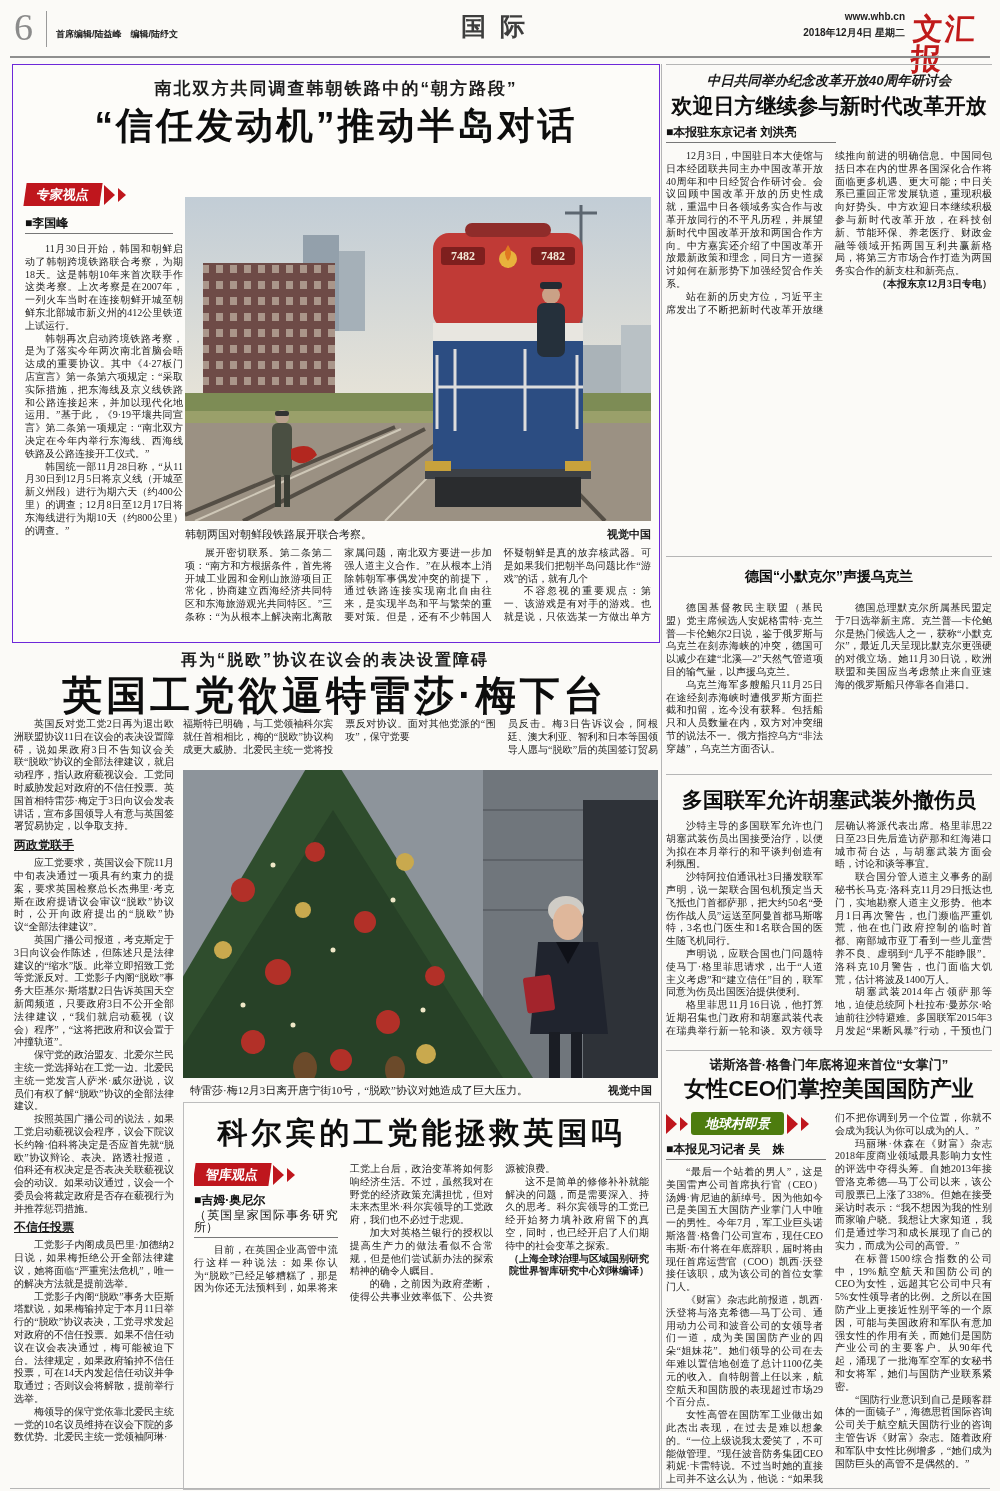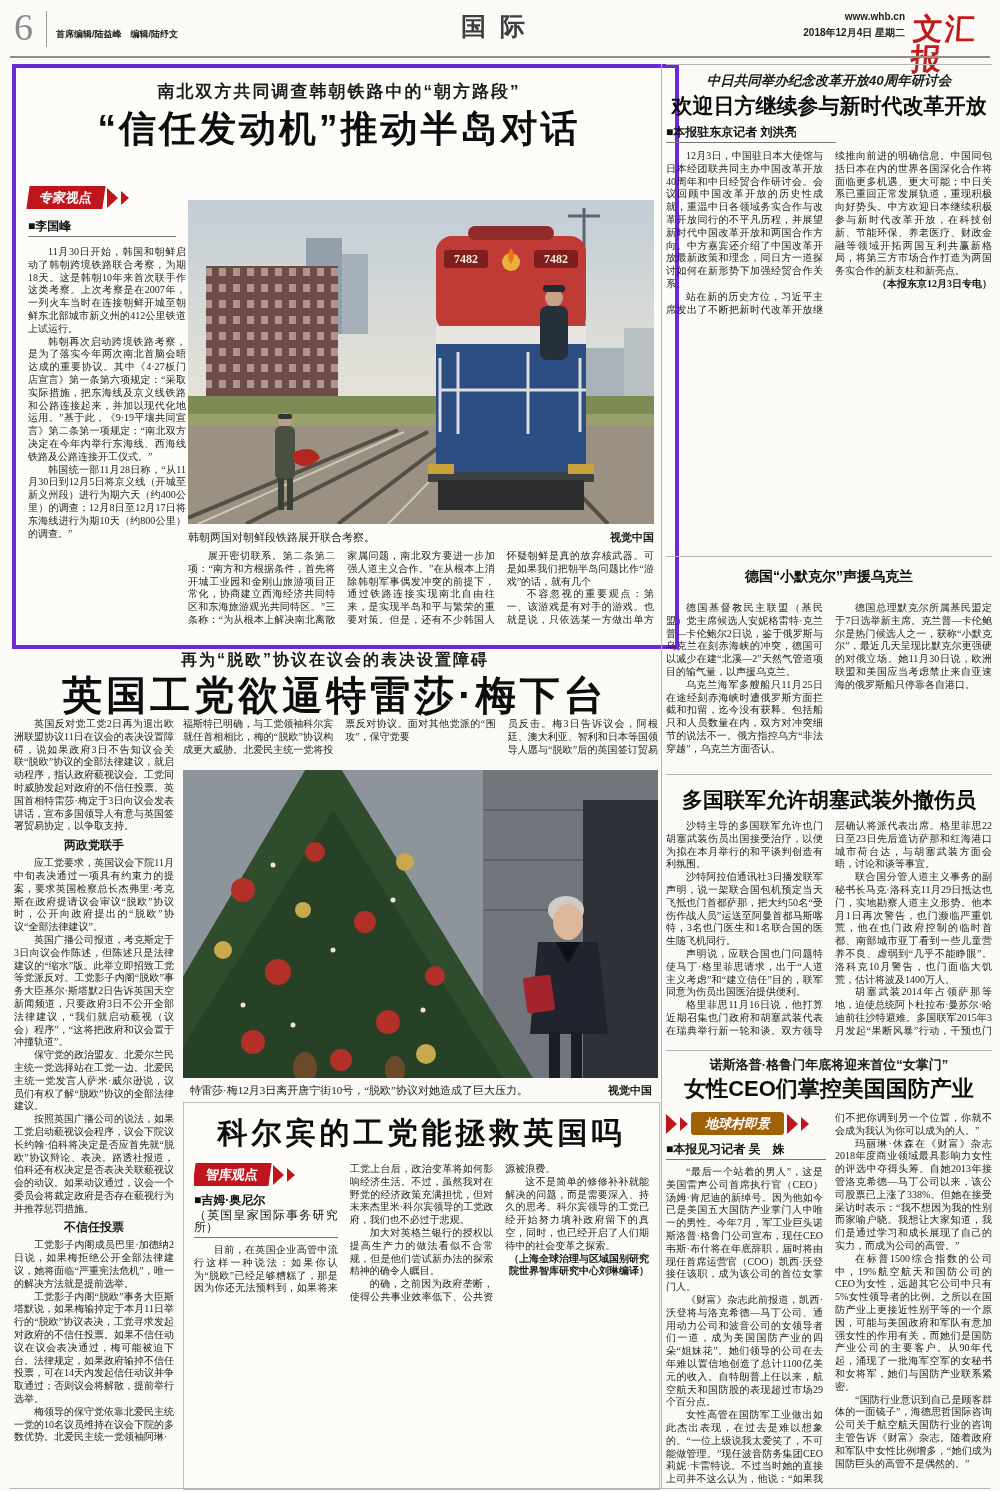--- a/index.html
+++ b/index.html
@@ -13,43 +13,43 @@
   .hdr-section{font:600 25px/1 "Liberation Sans",sans-serif;color:#3d3d3d;letter-spacing:14px;text-align:center;}
   .hdr-site,.hdr-date{font:700 10px/1.3 "Liberation Sans",sans-serif;color:#222;text-align:right;}
   .hdr-logo{font:900 30px/1 "Liberation Serif",serif;color:#c01a1a;letter-spacing:2px;transform:skewX(-4deg);}
   .rule{background:#8f8f8f;}
   .rule-light{background:#b5b5b5;}
   
   .kicker{font-family:"Liberation Sans",sans-serif;text-align:center;color:#1c1c1c;}
   .headline{font-family:"Liberation Sans","DejaVu Sans",sans-serif;font-weight:900;text-align:center;color:#0d0d0d;}
   .body-text{font-size:10px;line-height:12.8px;text-align:justify;color:#1b1b1b;overflow:hidden;}
   .para{margin:0;text-indent:2em;}
-  .subhead{font:700 12px/20px "Liberation Sans",sans-serif;text-align:center;text-indent:0;margin:2px 0;}
+  .subhead{font:700 12px/20px "Liberation Sans",sans-serif;text-align:left;text-indent:0;margin:2px 0;text-decoration:underline;}
   .signoff{font-weight:700;text-align:right;text-indent:0;margin:0;}
   .cols2{column-count:2;column-gap:12px;column-fill:auto;}
   .cols2b{column-count:2;column-gap:12px;column-fill:balance;}
   .cols3{column-count:3;column-gap:12px;column-fill:auto;}
   .cols3b{column-count:3;column-gap:12px;column-fill:balance;}
   .byline{font:700 12px/1 "Liberation Sans",sans-serif;color:#111;border-bottom:1px solid #777;
           padding-bottom:4px;margin-bottom:6px;}
   .byline-flow{break-inside:avoid;}
   
   .badge-wrap{display:flex;align-items:center;gap:3px;margin-bottom:8px;break-inside:avoid;}
   .badge{background:#bf161d;color:#fff;font:700 13px/1 "Liberation Sans",sans-serif;
          padding:5px 12px;transform:skewX(-8deg);white-space:nowrap;}
   .chev{width:0;height:0;border-top:10px solid transparent;border-bottom:10px solid transparent;
         border-left:11px solid #bf161d;}
   .chev.small{border-top-width:7px;border-bottom-width:7px;border-left-width:8px;}
-  .ribbon{background:#a16207;color:#fff;font:italic 700 13px/1 "Liberation Serif",serif;
+  .ribbon{background:#4d7c0f;color:#fff;font:italic 700 13px/1 "Liberation Serif",serif;
           padding:5px 14px;border-radius:3px;white-space:nowrap;}
   
   .photo{display:block;background:#ccc;}
   .caption-row{display:flex;justify-content:space-between;font-size:11px;line-height:14px;}
   .caption-credit{font-weight:700;white-space:nowrap;margin-left:14px;}
-  .boxed{border:4px solid #6d28d9;background:#fdfcf9;padding-left:13px;}
+  .boxed{border:1px solid #6d28d9;background:#fdfcf9;}
 </style>
 </head>
 <body>
 
 <div class="abs" style="left:0;top:0;width:1000px;height:57px;">
   <div class="abs hdr-num" style="left:14px;top:8px;">6</div>
   <div class="abs hdr-bar" style="left:46px;top:11px;height:36px;"></div>
   <div class="abs hdr-editors" style="left:56px;top:30px;">首席编辑/陆益峰　编辑/陆纾文</div>
   <div class="abs hdr-section" style="left:400px;top:14px;width:200px;">国际</div>
   <div class="abs hdr-site" style="left:800px;top:10px;width:105px;">www.whb.cn</div>

